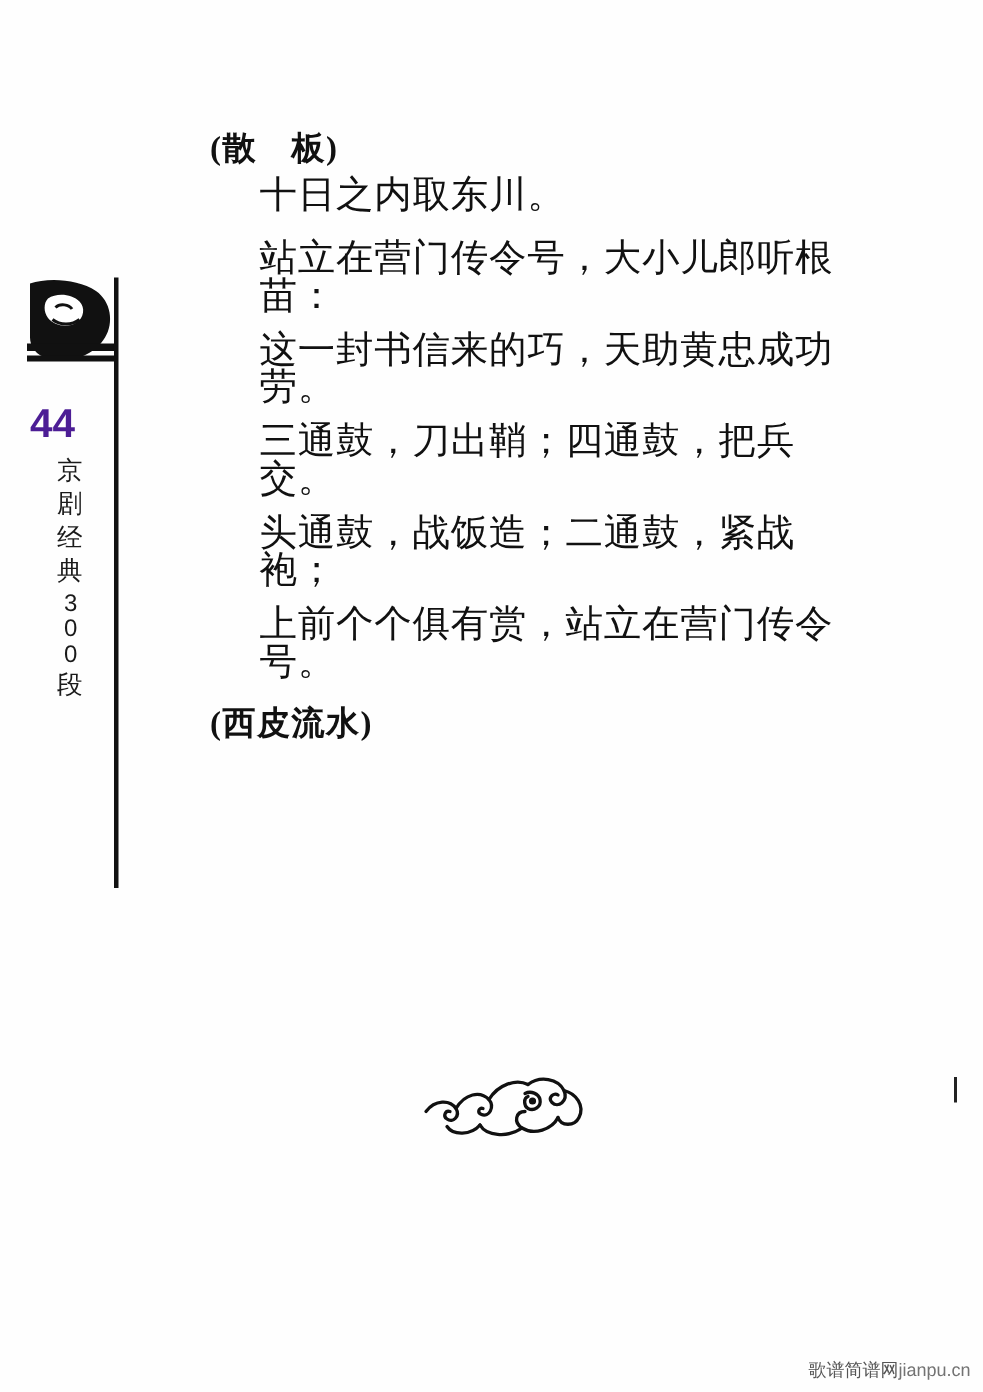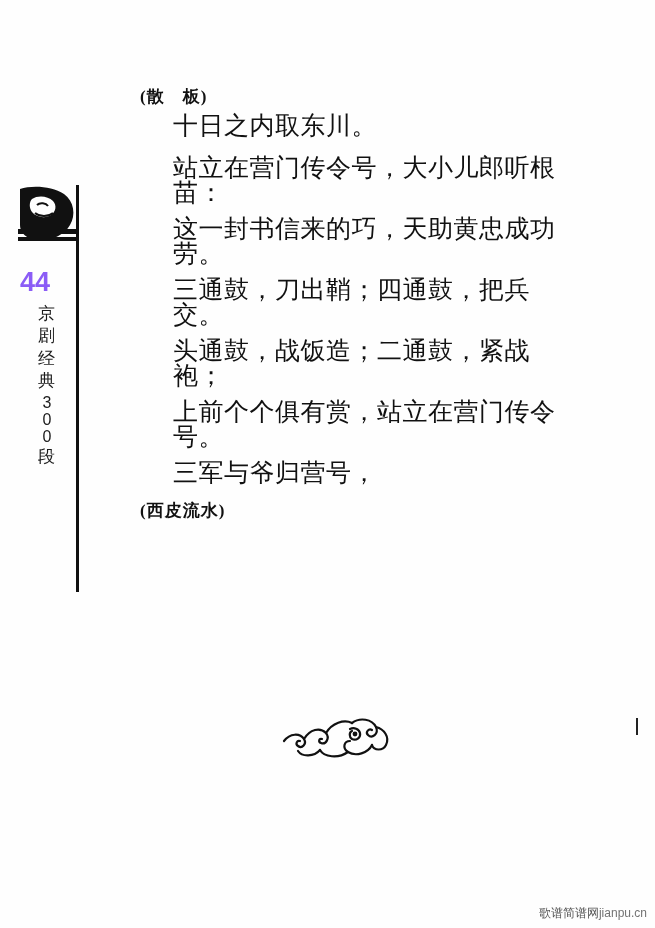--- a/index.html
+++ b/index.html
@@ -47,21 +47,21 @@
     background: #111;
   }
 
   .page-number {
     position: absolute;
     left: 2px;
     top: 82px;
     font-family: "Liberation Sans", sans-serif;
     font-weight: bold;
     font-size: 27px;
-    color: #8b5cf6;
+    color: #4c1d95;
     letter-spacing: 0px;
     text-align: center;
   }
 
   .vert-title {
     position: absolute;
     left: 12px;
     top: 118px;
     width: 34px;
     font-family: "Liberation Serif", serif;
@@ -87,21 +87,21 @@
   
   .body-text {
     position: absolute;
     left: 140px;
     top: 88px;
     width: 430px;
     color: #111;
   }
 
   .cue {
-    font-size: 17px;
+    font-size: 22px;
     line-height: 1.0;
     margin: 0 0 8px 0;
     letter-spacing: 1px;
     font-family: "Liberation Serif", serif;
     font-weight: bold;
   }
   .cue.spaced {
     letter-spacing: 1px;
   }
 
@@ -193,21 +193,20 @@
     </div>
 
     <div class="block-gap"></div>
 
     <div class="block">
       <div class="line">站立在营门传令号，大小儿郎听根苗：</div>
       <div class="line">这一封书信来的巧，天助黄忠成功劳。</div>
       <div class="line">三通鼓，刀出鞘；四通鼓，把兵交。</div>
       <div class="line">头通鼓，战饭造；二通鼓，紧战袍；</div>
       <div class="line">上前个个俱有赏，站立在营门传令号。</div>
-      <div class="line">三军与爷归营号，</div>
     </div>
 
     <div class="block-gap"></div>
 
     <div class="block">
       <div class="cue">(西皮流水)</div>
     </div>
 
   </div>
 

